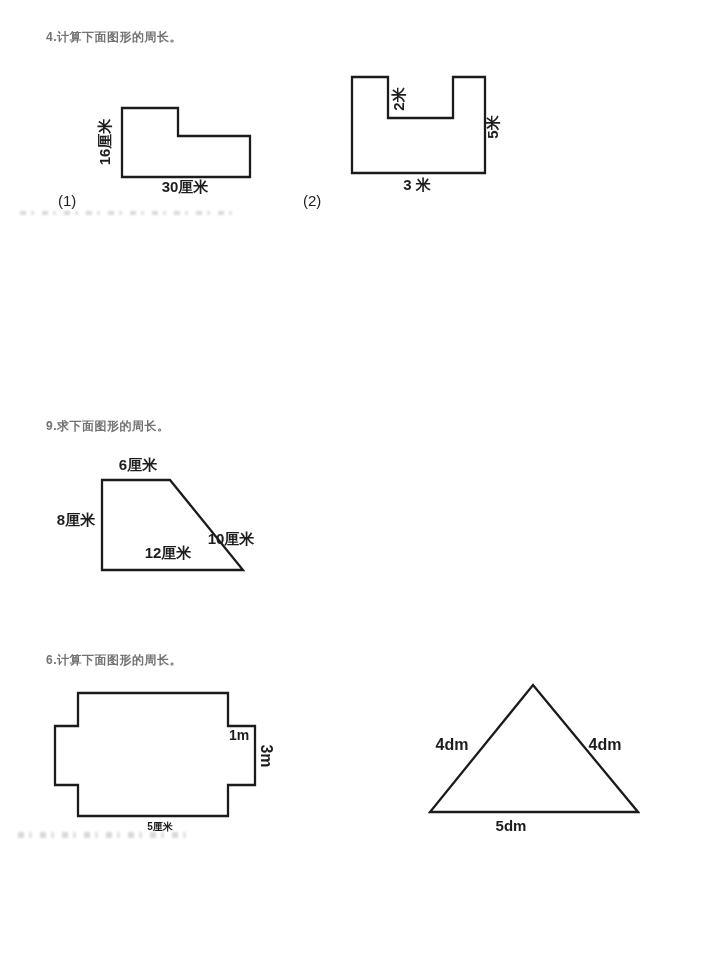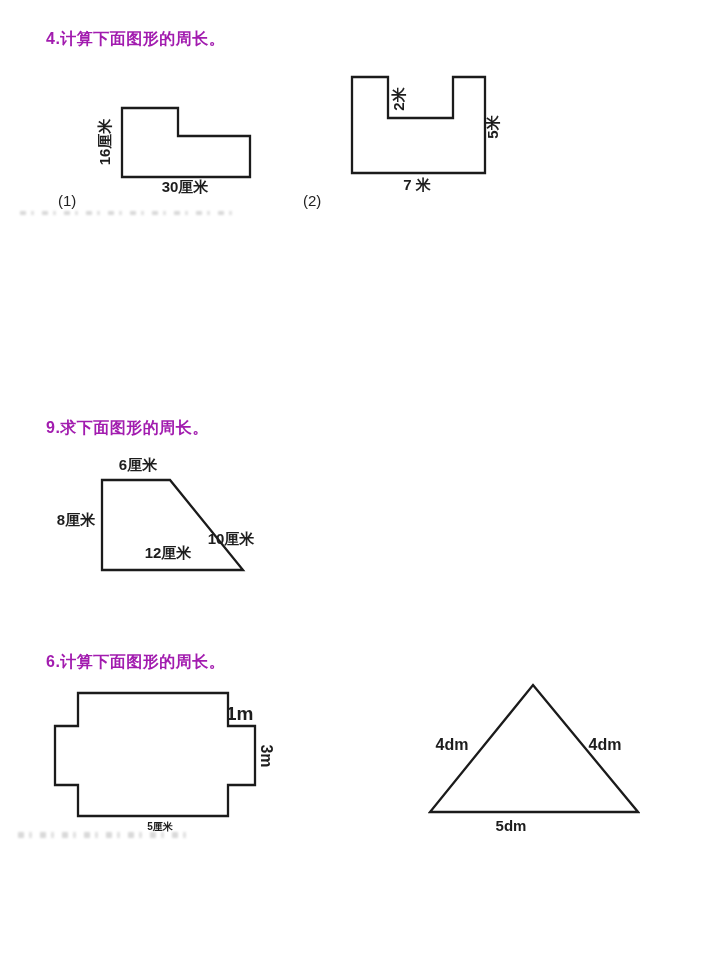--- a/index.html
+++ b/index.html
@@ -4,21 +4,21 @@
 <style>
   html,body{margin:0;padding:0;}
   body{
     width:711px;height:970px;position:relative;overflow:hidden;
     background:#ffffff;
     font-family:"Liberation Sans","DejaVu Sans",sans-serif;
     color:#1b1b1b;
   }
   .abs{position:absolute;}
   .title{
-    font-size:16px;font-weight:700;letter-spacing:0.5px;color:#a21caf;
+    font-size:12px;font-weight:700;letter-spacing:0.5px;color:#737373;
     white-space:nowrap;
   }
   .dim{
     font-size:15px;font-weight:700;color:#1d1d1d;white-space:nowrap;
     text-align:center;
   }
   .dim.sm{font-size:10px;}
   .caption{font-size:15px;font-weight:400;color:#222;}
   .rot-ccw{transform:rotate(-90deg);transform-origin:center center;}
   .rot-cw{transform:rotate(90deg);transform-origin:center center;}
@@ -39,41 +39,41 @@
 </svg>
 <div class="abs dim rot-ccw" style="left:75px;top:133px;width:60px;height:18px;line-height:18px">16厘米</div>
 <div class="abs dim" style="left:160px;top:178px;width:50px">30厘米</div>
 <div class="abs caption" style="left:58px;top:192px">(1)</div>
 
 <svg class="shape" style="left:350px;top:75px" width="138" height="101" viewBox="0 0 138 101">
   <polygon points="2,2 38,2 38,43 103,43 103,2 135,2 135,98 2,98"></polygon>
 </svg>
 <div class="abs dim rot-ccw" style="left:382px;top:90px;width:34px;height:18px;line-height:18px">2米</div>
 <div class="abs dim rot-ccw" style="left:476px;top:118px;width:34px;height:18px;line-height:18px">5米</div>
-<div class="abs dim" style="left:397px;top:176px;width:40px">7 米</div>
+<div class="abs dim" style="left:397px;top:176px;width:40px">3 米</div>
 <div class="abs caption" style="left:303px;top:192px">(2)</div>
 
 <div class="smudge" style="left:20px;top:211px;width:215px;height:4px"></div>
 
 <div class="abs title" style="left:46px;top:418px">9.求下面图形的周长。</div>
 
 <svg class="shape" style="left:100px;top:478px" width="146" height="95" viewBox="0 0 146 95">
   <polygon points="2,2 70,2 143,92 2,92"></polygon>
 </svg>
 <div class="abs dim" style="left:113px;top:456px;width:50px">6厘米</div>
 <div class="abs dim" style="left:53px;top:511px;width:46px">8厘米</div>
 <div class="abs dim" style="left:205px;top:530px;width:52px">10厘米</div>
 <div class="abs dim" style="left:142px;top:544px;width:52px">12厘米</div>
 
 <div class="abs title" style="left:46px;top:652px">6.计算下面图形的周长。</div>
 
 <svg class="shape" style="left:53px;top:691px" width="205" height="128" viewBox="0 0 205 128">
   <polygon points="25,2 175,2 175,35 202,35 202,94 175,94 175,125 25,125 25,94 2,94 2,35 25,35"></polygon>
 </svg>
-<div class="abs dim" style="left:226px;top:703px;width:26px;text-align:right;font-size:19px">1m</div>
+<div class="abs dim" style="left:226px;top:727px;width:26px;text-align:center;font-size:14px">1m</div>
 <div class="abs dim rot-cw" style="left:251px;top:747px;width:30px;height:18px;line-height:18px;font-size:16px">3m</div>
 <div class="abs dim sm" style="left:133px;top:820px;width:54px">5厘米</div>
 
 <svg class="shape" style="left:428px;top:683px" width="212" height="132" viewBox="0 0 212 132">
   <polygon points="105,2 210,129 2,129"></polygon>
 </svg>
 <div class="abs dim" style="left:434px;top:736px;width:36px;font-size:16px">4dm</div>
 <div class="abs dim" style="left:587px;top:736px;width:36px;font-size:16px">4dm</div>
 <div class="abs dim" style="left:492px;top:817px;width:38px;font-size:15px">5dm</div>
 

